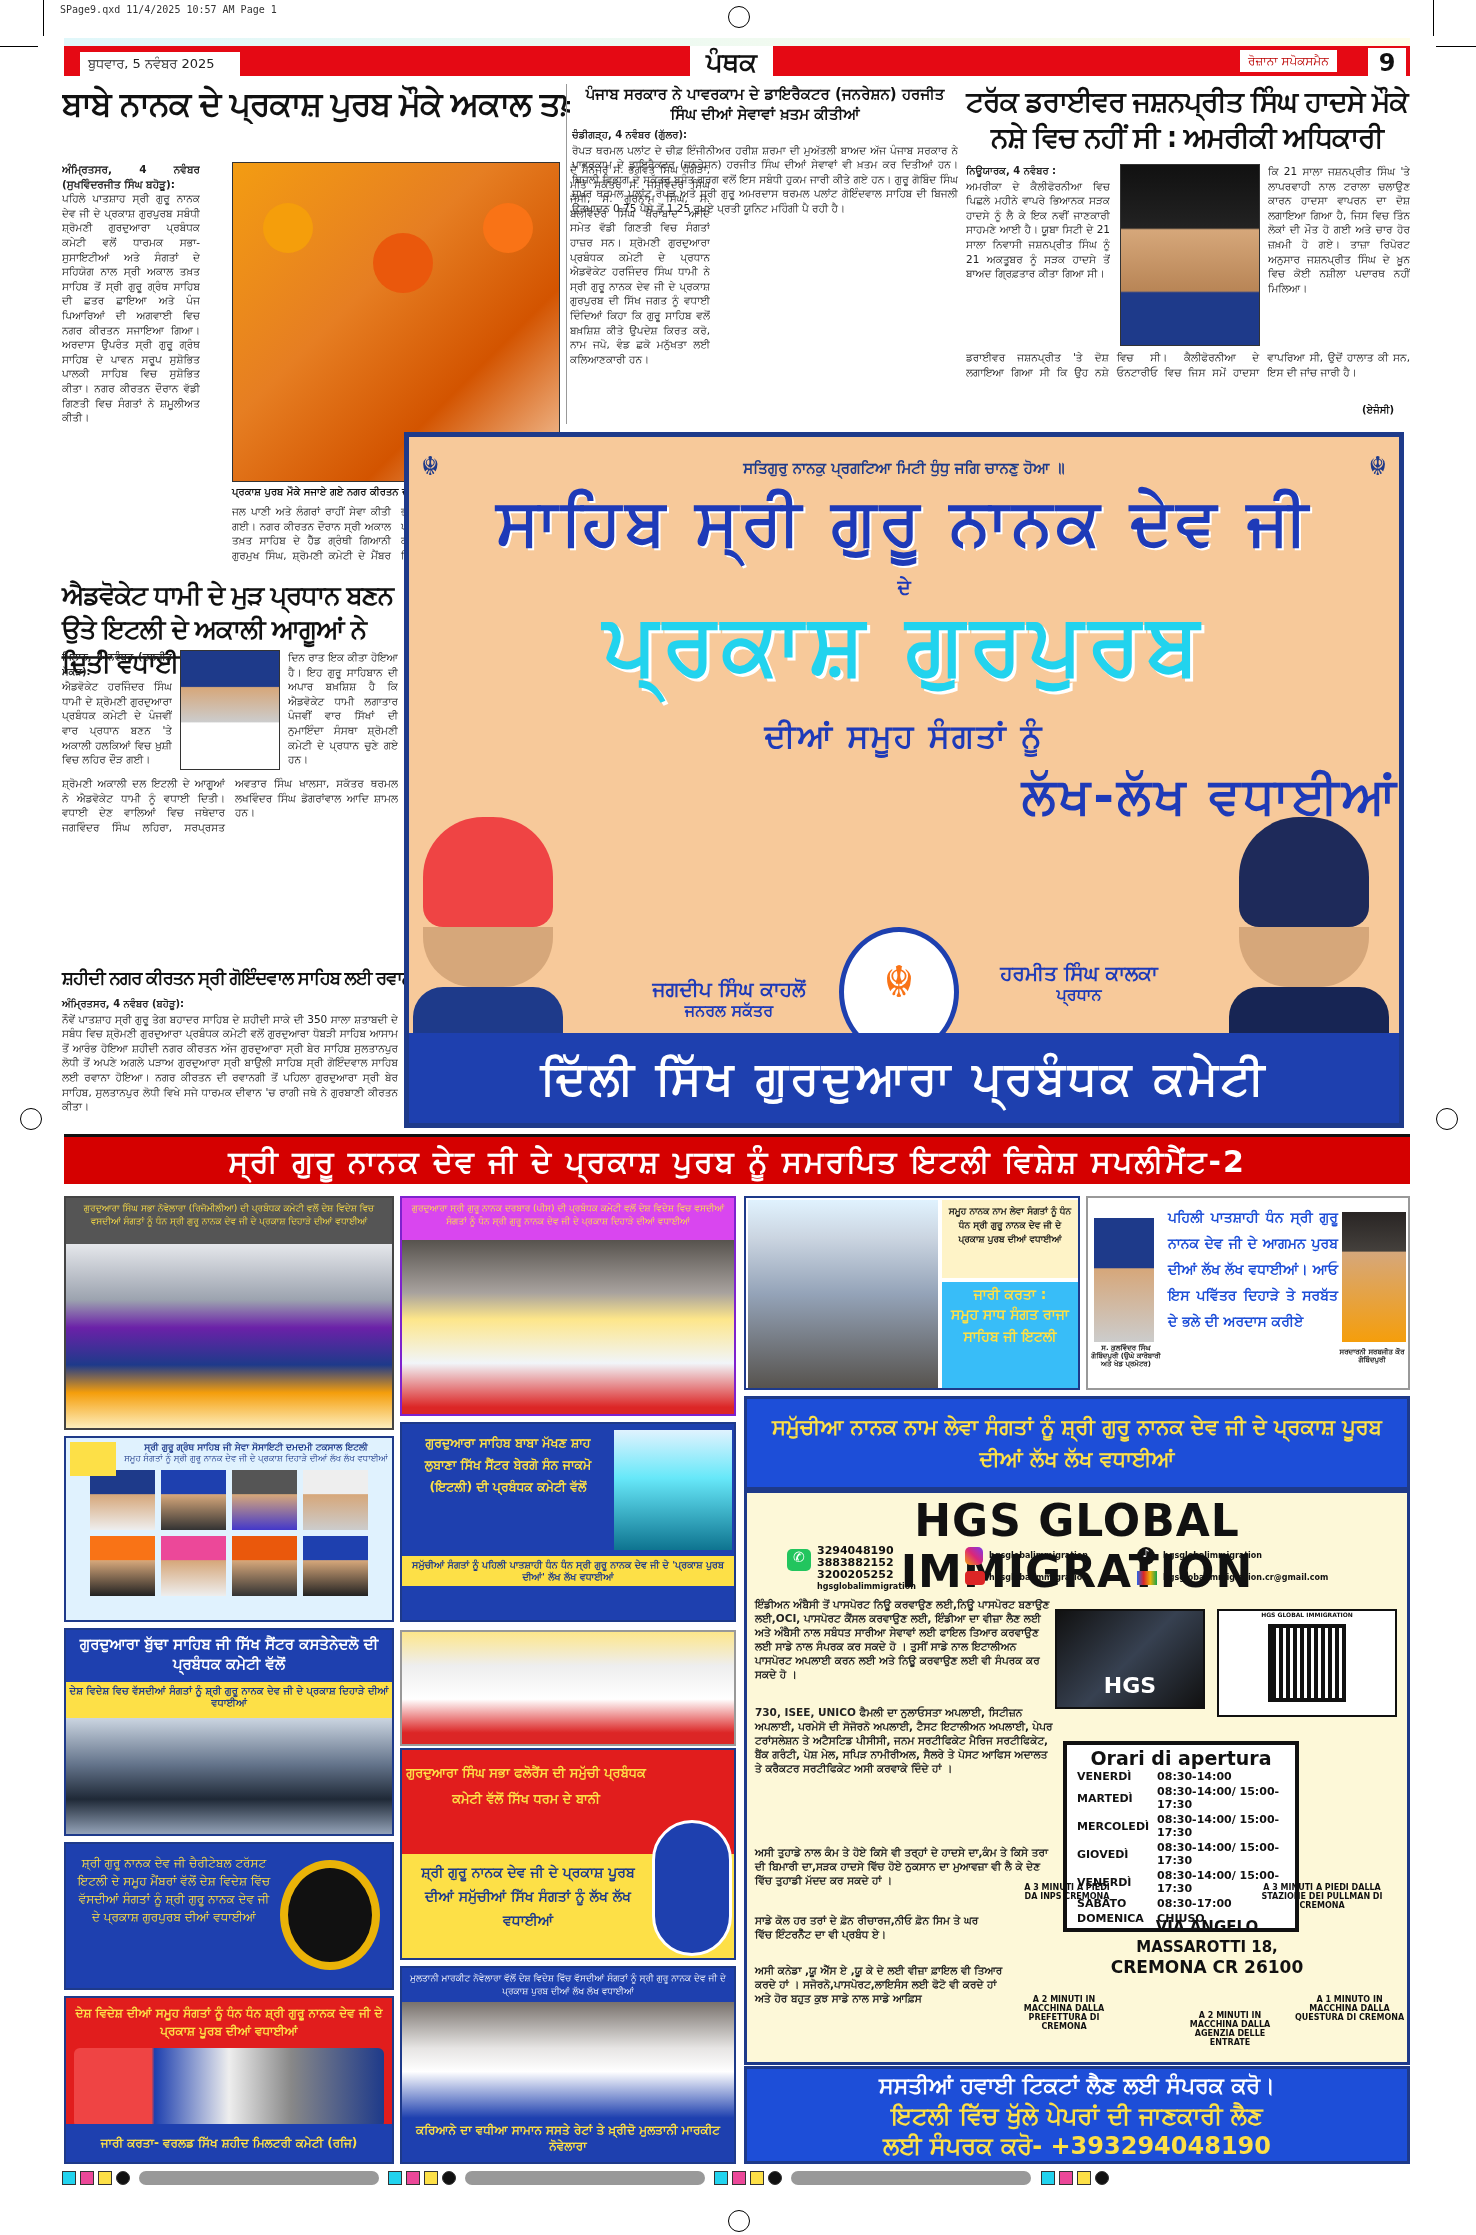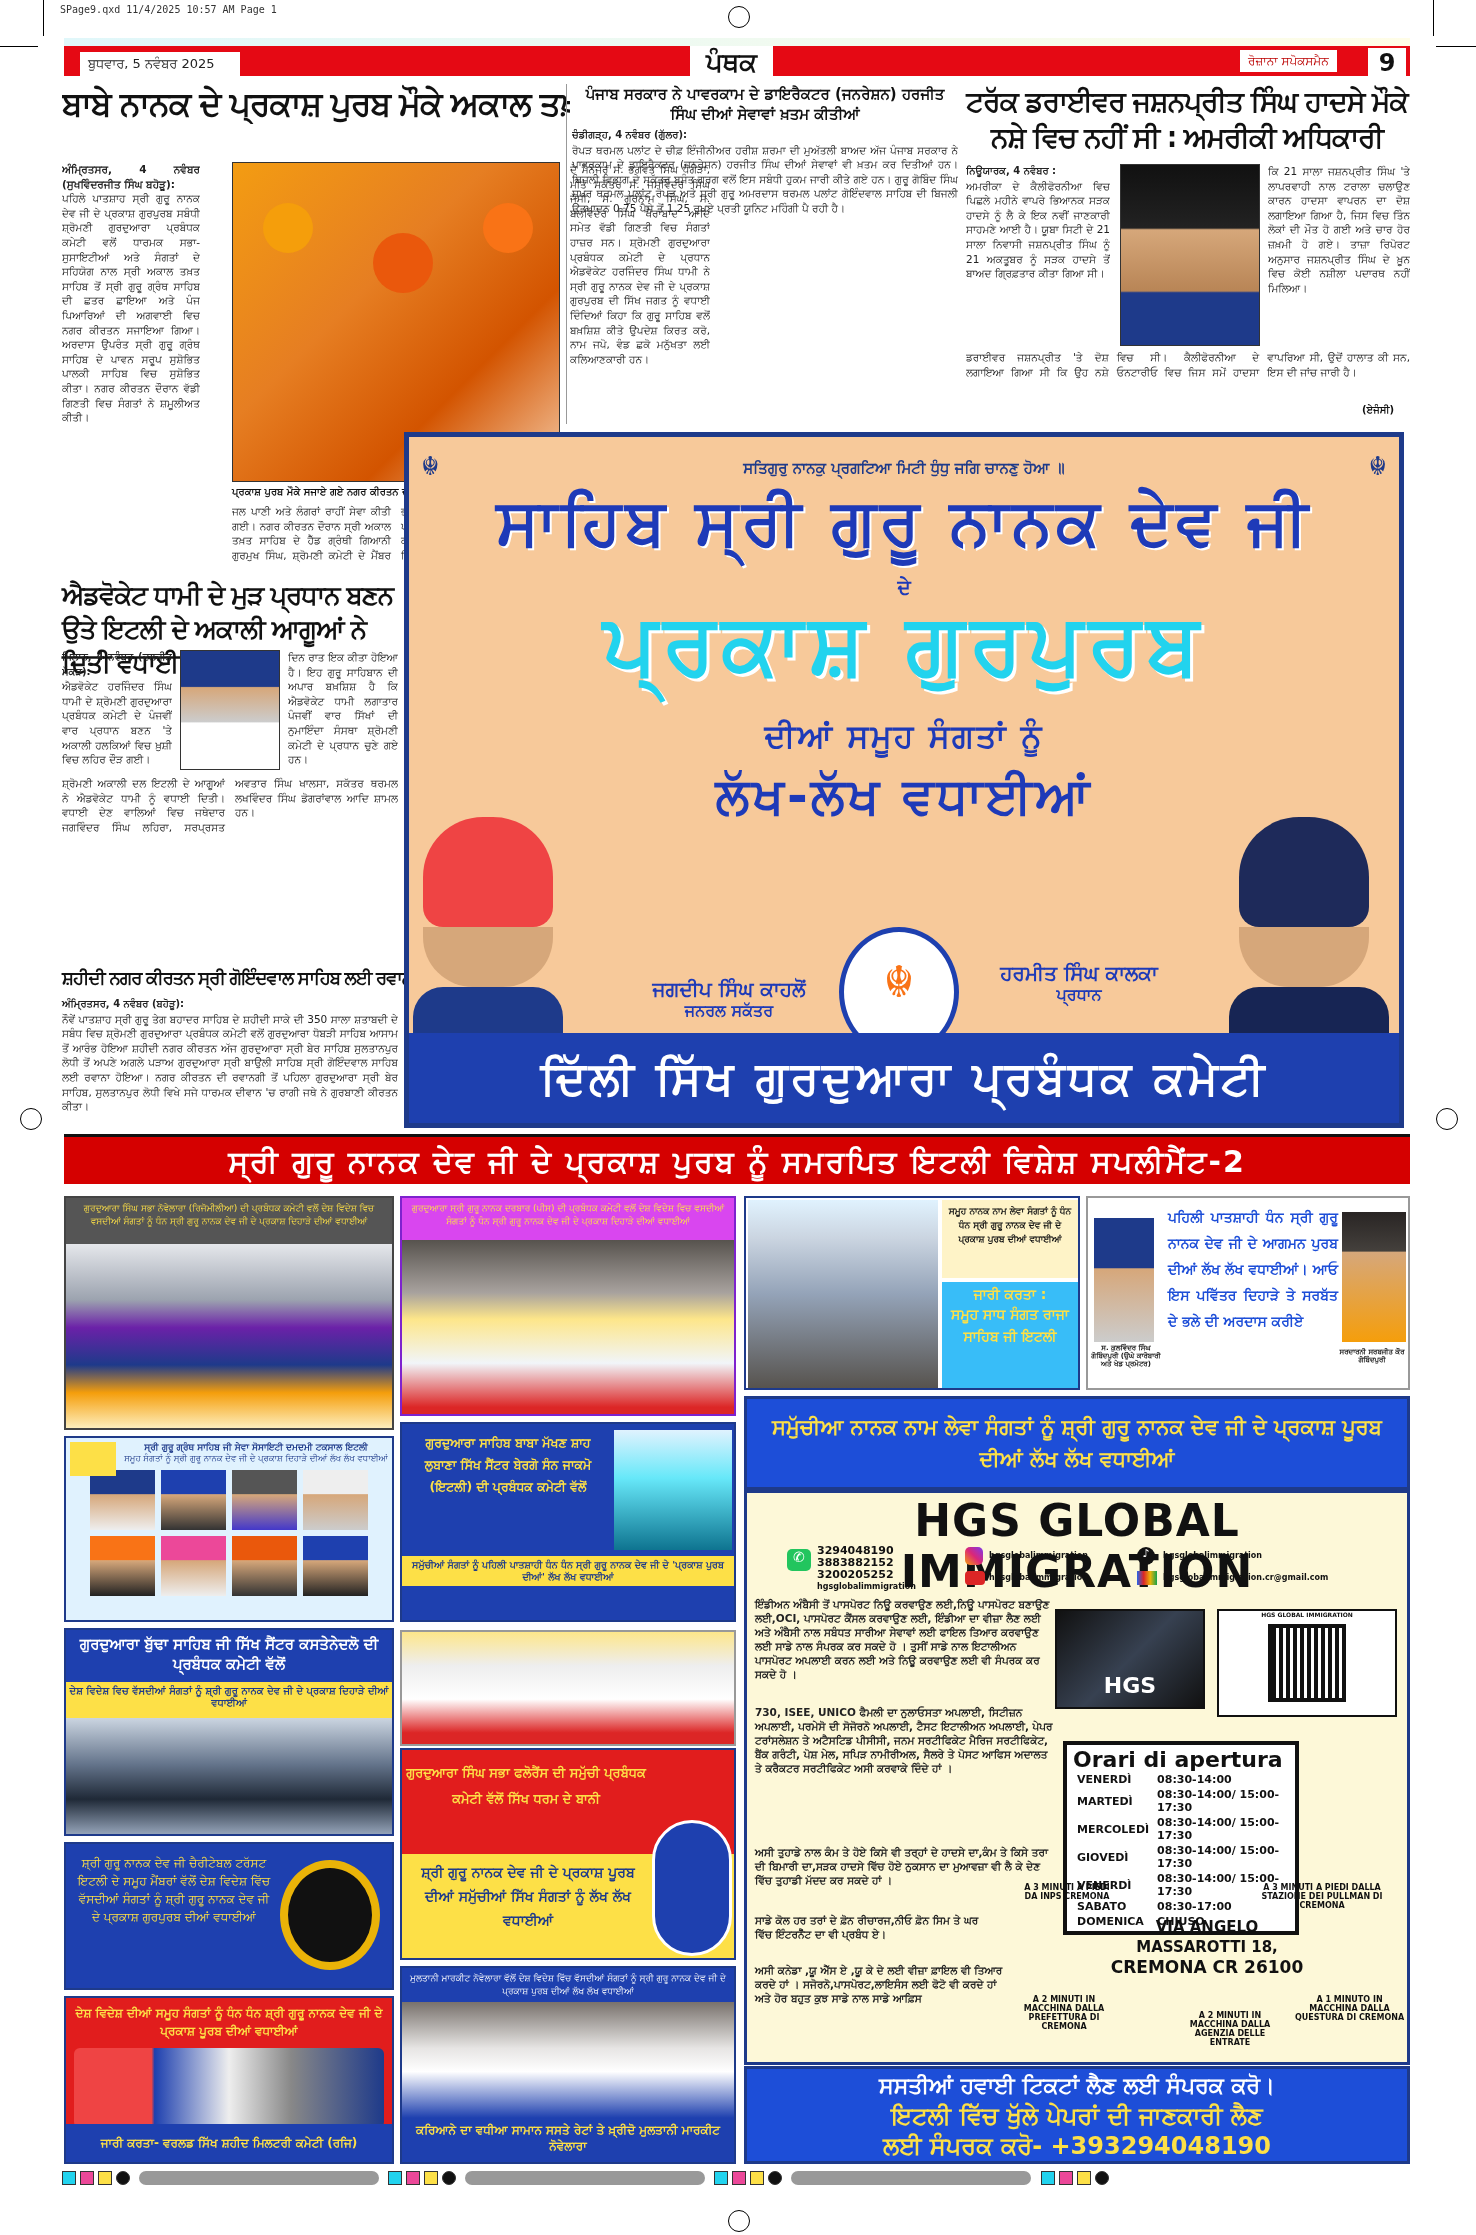--- a/index.html
+++ b/index.html
@@ -18,21 +18,21 @@
 .col-text{font-size:10.5px;line-height:14.6px;color:#222;text-align:justify;overflow:hidden}
 .photo{background:linear-gradient(135deg,#f39c12,#e67e22 40%,#d35400 70%,#f5cba7);border:1px solid #333}
 .caption{font-size:10px;font-weight:bold;color:#111}
 .rule{background:#999}
 .ad-main{left:404px;top:432px;width:1000px;height:696px;border:5px solid #1e3a8a;background:#f7c99a}
 .ad-quote{font-size:15px;color:#1e3a8a;font-weight:bold;text-align:center}
 .ad-title{font-size:64px;color:#1e3ab8;font-weight:900;text-align:center;letter-spacing:4px;text-shadow:2px 2px 0 #fff}
 .ad-de{font-size:20px;color:#1e3ab8;font-weight:bold;text-align:center}
 .ad-big{font-size:84px;color:#22d3ee;font-weight:900;text-align:center;letter-spacing:6px;text-shadow:3px 3px 0 #fff}
 .ad-sub{font-size:32px;color:#1e3ab8;font-weight:bold;text-align:center;letter-spacing:2px}
-.ad-lakh{font-size:50px;color:#1e3ab8;font-weight:900;text-align:center;letter-spacing:3px}
+.ad-lakh{font-size:50px;color:#1e3ab8;font-weight:900;text-align:right;letter-spacing:3px}
 .ad-bottom{left:0;bottom:0;width:990px;height:90px;background:#1e40af;color:#fff;font-size:46px;font-weight:900;text-align:center;line-height:90px;letter-spacing:3px}
 .turban{width:130px;height:110px;border-radius:60px 60px 20px 20px}
 .sup-band{left:64px;top:1134px;width:1346px;height:50px;background:#d50000;color:#fff;font-size:30px;font-weight:900;text-align:center;line-height:50px;letter-spacing:2px;border-top:3px solid #111}
 .box{border:2px solid #1e3a8a;overflow:hidden}
 .blue-hdr{background:#1e40af;color:#fde047;font-weight:bold;text-align:center}
 .yellow-hdr{background:#fde047;color:#1e3a8a;font-weight:bold;text-align:center}
 .red-hdr{background:#e11d1d;color:#fde047;font-weight:bold;text-align:center}
 .crowd{background:linear-gradient(180deg,#e5e7eb 0%,#9ca3af 30%,#6b21a8 45%,#1e3a8a 65%,#f59e0b 80%,#fef3c7 100%)}
 .group{background:linear-gradient(180deg,#cbd5e1 0%,#64748b 40%,#1f2937 70%,#94a3b8 100%)}
 .hgs{left:744px;top:1490px;width:666px;height:575px;background:#fdf8d8;border:3px solid #1e3a8a}
@@ -239,21 +239,21 @@
   <div style="position:absolute;left:8px;top:212px;width:300px;font-size:10.5px;line-height:14px;font-weight:bold;color:#222">730, ISEE, UNICO ਫੈਮਲੀ ਦਾ ਨੁਲਾਓਸਤਾ ਅਪਲਾਈ, ਸਿਟੀਜ਼ਨ ਅਪਲਾਈ, ਪਰਮੇਸੋ ਦੀ ਸੋਜੋਰਨੋ ਅਪਲਾਈ, ਟੈਸਟ ਇਟਾਲੀਅਨ ਅਪਲਾਈ, ਪੇਪਰ ਟਰਾਂਸਲੇਸ਼ਨ ਤੇ ਅਟੈਸਟਿਡ ਪੀਸੀਸੀ, ਜਨਮ ਸਰਟੀਫਿਕੇਟ ਮੈਰਿਜ ਸਰਟੀਫਿਕੇਟ, ਬੈਂਕ ਗਰੰਟੀ, ਪੋਸ਼ ਮੇਲ, ਸਪਿੜ ਨਾਮੀਰੀਅਲ, ਸੈਲਰੇ ਤੇ ਪੋਸਟ ਆਫਿਸ ਅਦਾਲਤ ਤੇ ਕਰੈਕਟਰ ਸਰਟੀਫਿਕੇਟ ਅਸੀ ਕਰਵਾਕੇ ਦਿੰਦੇ ਹਾਂ ।</div>
   <div style="position:absolute;left:8px;top:352px;width:300px;font-size:10.5px;line-height:14px;font-weight:bold;color:#222">ਅਸੀ ਤੁਹਾਡੇ ਨਾਲ ਕੰਮ ਤੇ ਹੋਏ ਕਿਸੇ ਵੀ ਤਰ੍ਹਾਂ ਦੇ ਹਾਦਸੇ ਦਾ,ਕੰਮ ਤੇ ਕਿਸੇ ਤਰਾ ਦੀ ਬਿਮਾਰੀ ਦਾ,ਸੜਕ ਹਾਦਸੇ ਵਿੱਚ ਹੋਏ ਨੁਕਸਾਨ ਦਾ ਮੁਆਵਜ਼ਾ ਵੀ ਲੈ ਕੇ ਦੇਣ ਵਿੱਚ ਤੁਹਾਡੀ ਮੱਦਦ ਕਰ ਸਕਦੇ ਹਾਂ ।</div>
   <div style="position:absolute;left:8px;top:420px;width:240px;font-size:10.5px;line-height:14px;font-weight:bold;color:#222">ਸਾਡੇ ਕੋਲ ਹਰ ਤਰਾਂ ਦੇ ਫ਼ੋਨ ਰੀਚਾਰਜ,ਨੀਓ ਫ਼ੋਨ ਸਿਮ ਤੇ ਘਰ ਵਿੱਚ ਇੰਟਰਨੈੱਟ ਦਾ ਵੀ ਪ੍ਰਬੰਧ ਏ।</div>
   <div style="position:absolute;left:8px;top:470px;width:250px;font-size:10.5px;line-height:14px;font-weight:bold;color:#222">ਅਸੀ ਕਨੇਡਾ ,ਯੂ ਐੱਸ ਏ ,ਯੂ ਕੇ ਦੇ ਲਈ ਵੀਜ਼ਾ ਫ਼ਾਇਲ ਵੀ ਤਿਆਰ ਕਰਦੇ ਹਾਂ । ਸਜੋਰਨੋ,ਪਾਸਪੋਰਟ,ਲਾਇਸੰਸ ਲਈ ਫੋਟੋ ਵੀ ਕਰਦੇ ਹਾਂ ਅਤੇ ਹੋਰ ਬਹੁਤ ਕੁਝ ਸਾਡੇ ਨਾਲ ਸਾਡੇ ਆਫ਼ਿਸ</div>
   <div style="position:absolute;left:308px;top:116px;width:150px;height:100px;background:linear-gradient(135deg,#111,#374151 50%,#111);color:#fff;font-size:22px;font-weight:900;text-align:center;line-height:150px;border:2px solid #111">HGS</div>
   <div style="position:absolute;left:470px;top:116px;width:180px;height:108px;border:2px solid #111;background:#fff">
     <div style="font-size:6px;text-align:center;font-weight:bold">HGS GLOBAL IMMIGRATION</div>
     <div style="width:70px;height:70px;margin:10px auto;background:repeating-linear-gradient(90deg,#111 0 4px,#fff 4px 7px),#111;outline:4px solid #111"></div>
   </div>
   <div class="orari" style="position:absolute;left:316px;top:248px;width:236px;padding:2px 6px">
-    <div style="font-size:22px;font-weight:900;">Orari di apertura</div>
+    <div style="font-size:19px;font-weight:900;text-align:center">Orari di apertura</div>
     <table style="border-collapse:collapse">
       <tbody>
           <tr>
             <td>VENERDÌ</td>
             <td>08:30-14:00</td>
           </tr>
       <tr>
             <td>MARTEDÌ</td>
             <td>08:30-14:00/ 15:00-17:30</td>
           </tr>

